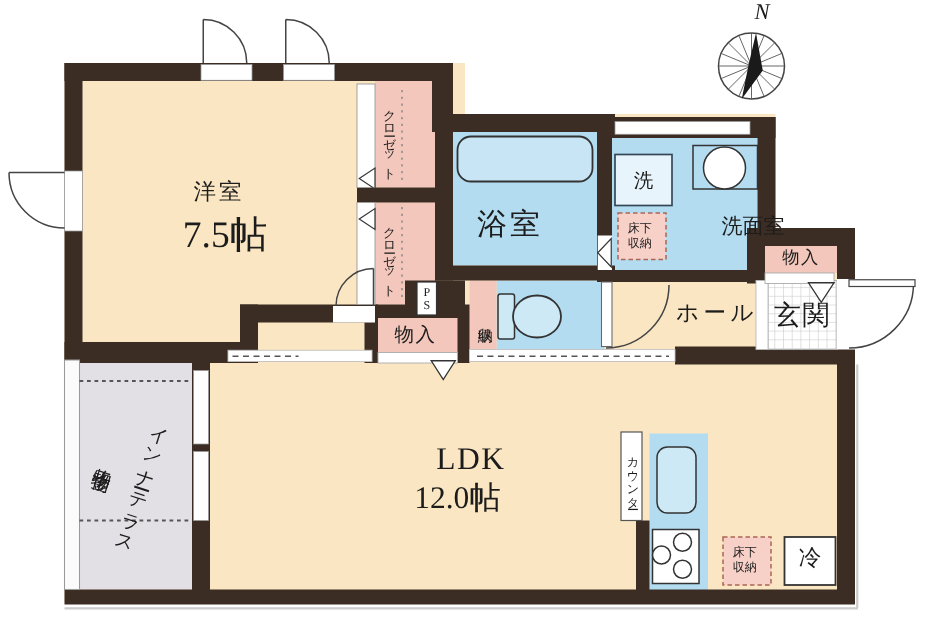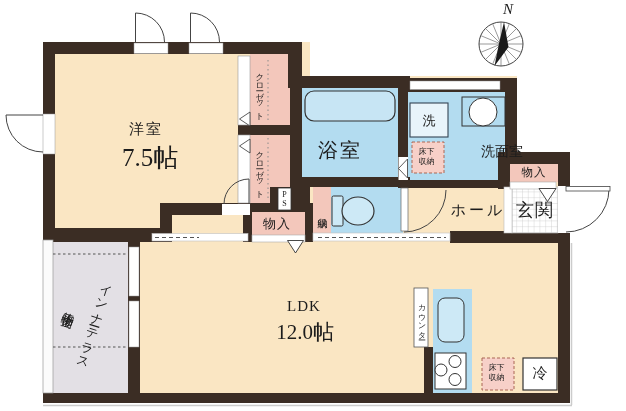--- a/index.html
+++ b/index.html
@@ -142,21 +142,21 @@
       <line x1="492.6" y1="64.3" x2="509.4" y2="23.7"></line>
       <line x1="485.4" y1="59.6" x2="516.6" y2="28.4"></line>
       <line x1="480.7" y1="52.4" x2="521.3" y2="35.6"></line>
     </g>
     <polygon points="504,22 508.5,47 494.5,66 499,43.5" fill="#1a1a1a"></polygon>
   </g>
 </svg>
 
 <div class="lb" style="left:146px;top:129px;font-size:15px;letter-spacing:2px">洋室</div>
 <div class="lb" style="left:150px;top:157px;font-size:25px">7.5帖</div>
-<div class="lb" style="left:304px;top:306px;font-size:15px;letter-spacing:1px">LDK</div>
+<div class="lb" style="left:314px;top:306px;font-size:21px;letter-spacing:1px">LDK</div>
 <div class="lb" style="left:305px;top:332px;font-size:21px">12.0帖</div>
 <div class="lb" style="left:340px;top:150px;font-size:20px;letter-spacing:2px">浴室</div>
 <div class="lb" style="left:502px;top:152px;font-size:14px">洗面室</div>
 <div class="lb" style="left:429px;top:120px;font-size:13px">洗</div>
 <div class="lb" style="left:478px;top:210px;font-size:15px;letter-spacing:3px">ホール</div>
 <div class="lb" style="left:535px;top:210px;font-size:18px;letter-spacing:1px">玄関</div>
 <div class="lb" style="left:534px;top:173px;font-size:11.5px;letter-spacing:1px">物入</div>
 <div class="lb" style="left:277px;top:223px;font-size:13px;letter-spacing:1px">物入</div>
 <div class="lb v" style="left:260px;top:91px;font-size:8.5px;letter-spacing:0">クローゼット</div>
 <div class="lb v" style="left:260px;top:169px;font-size:8.5px;letter-spacing:0">クローゼット</div>

